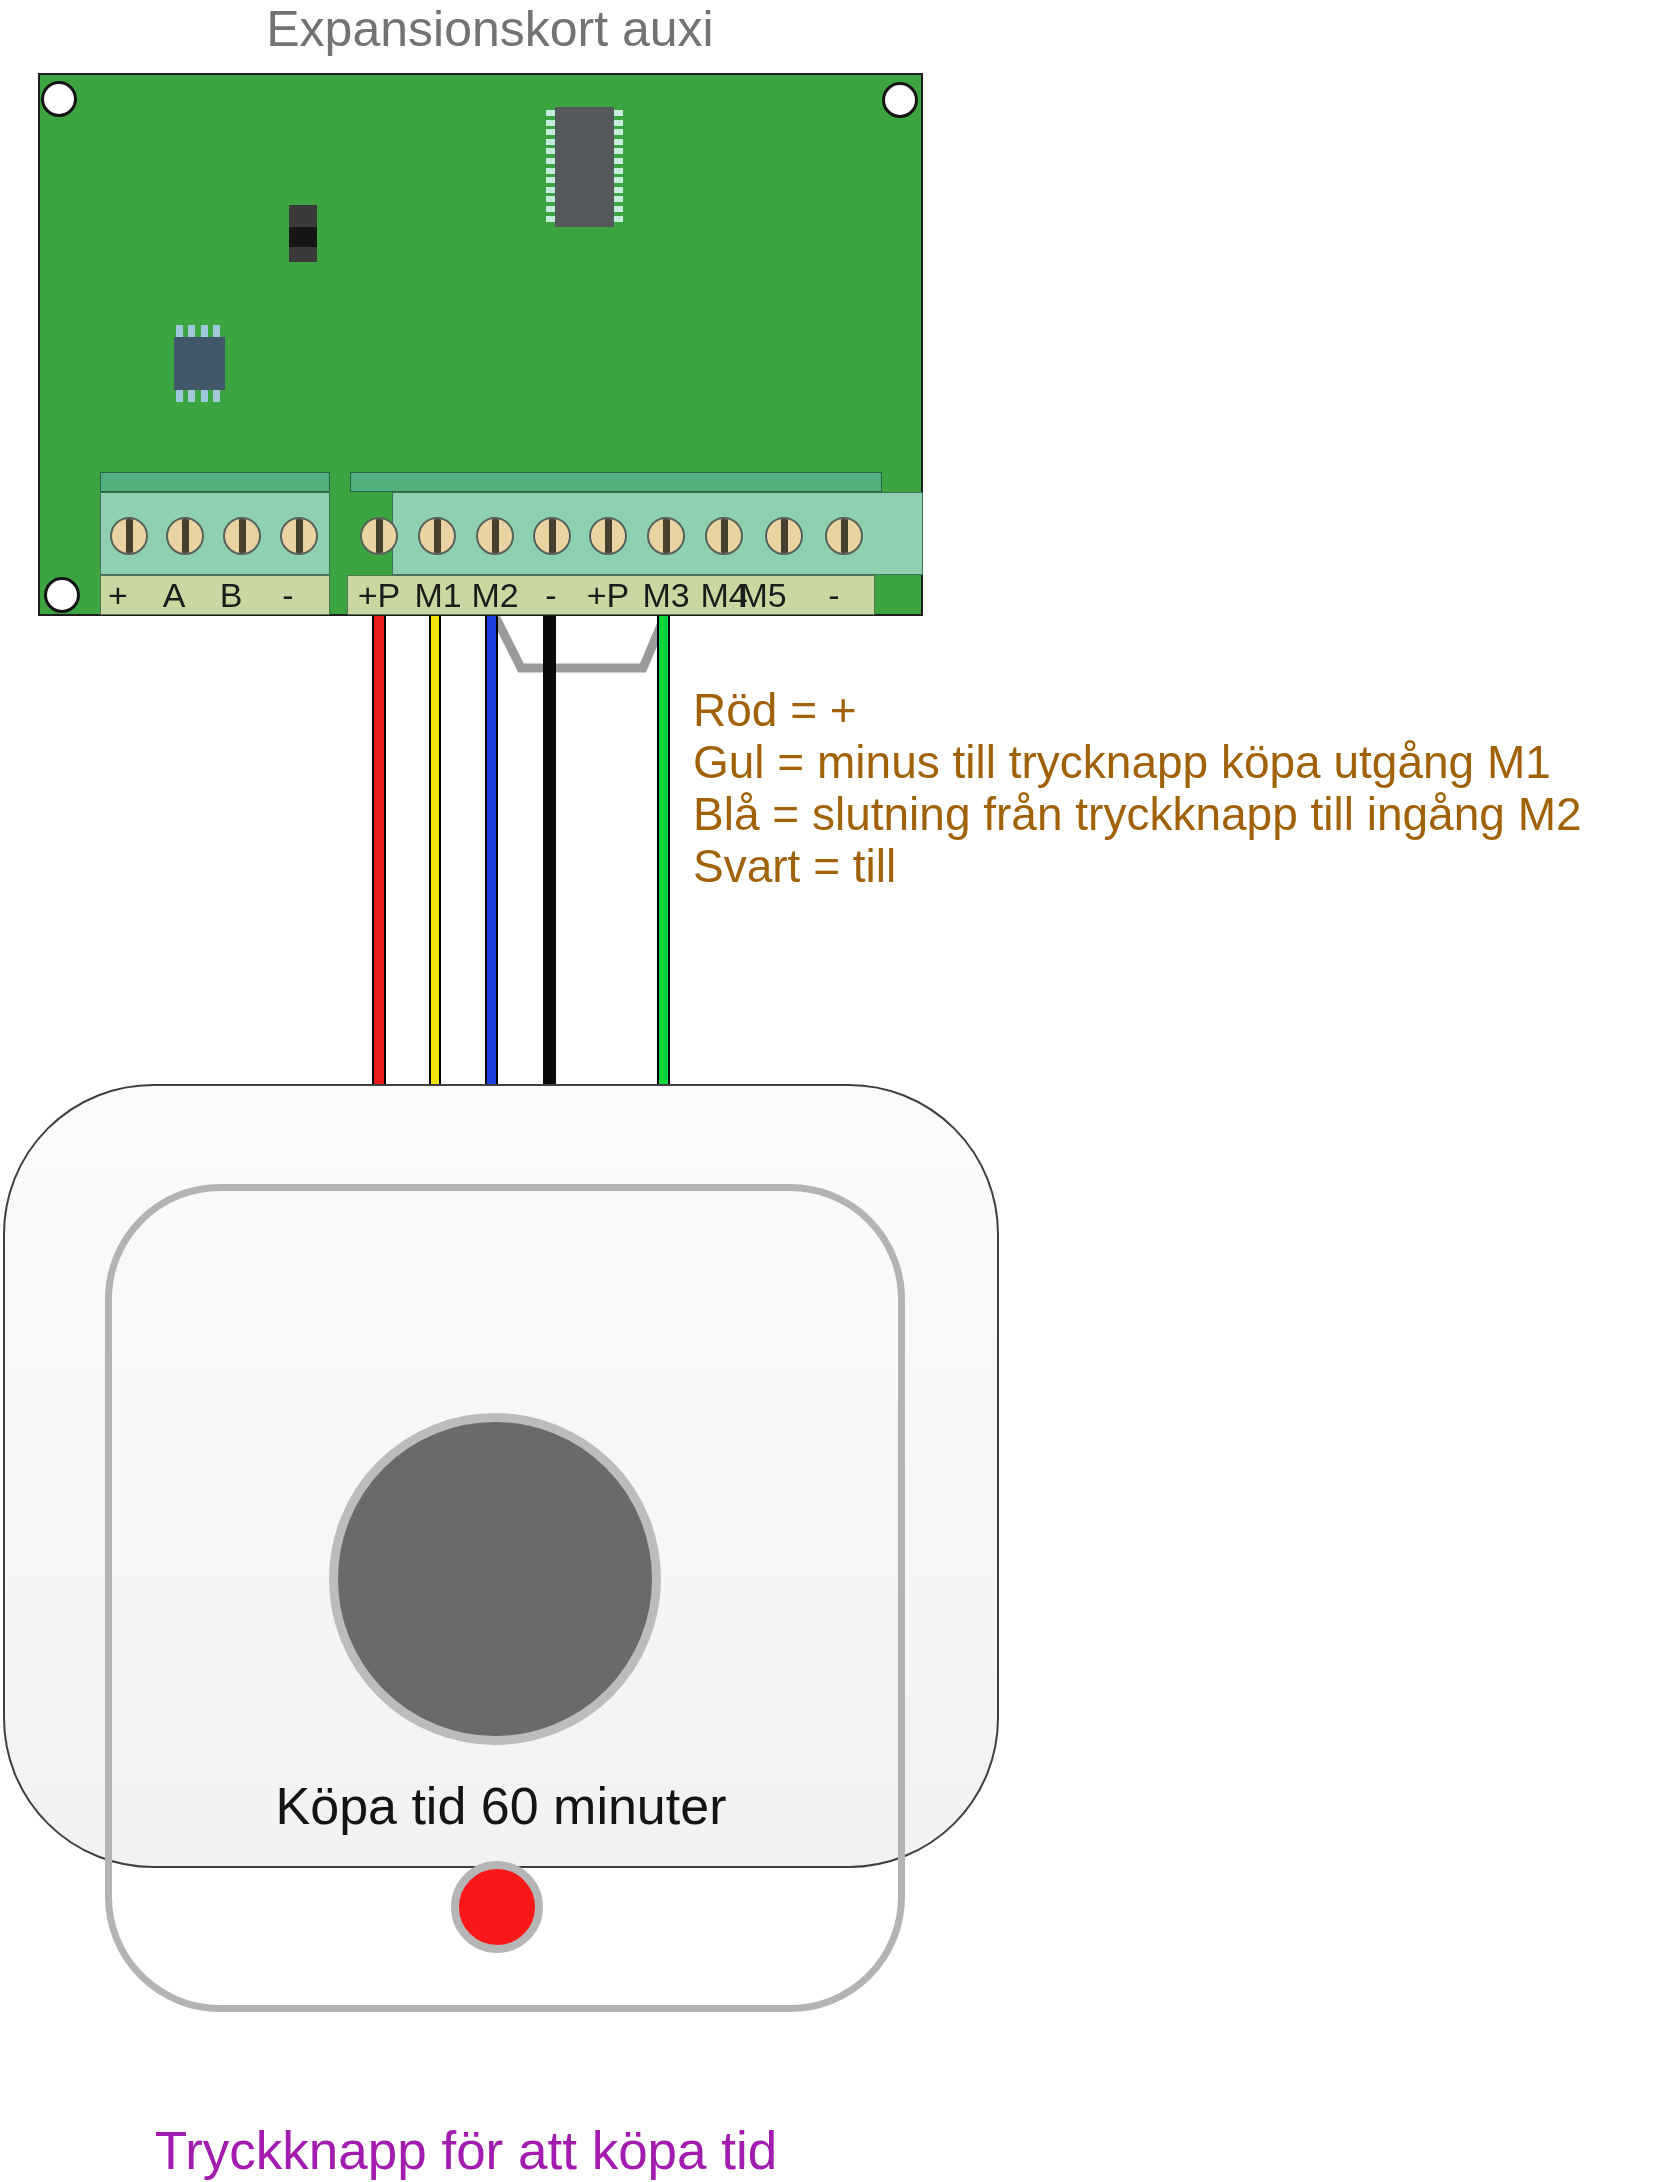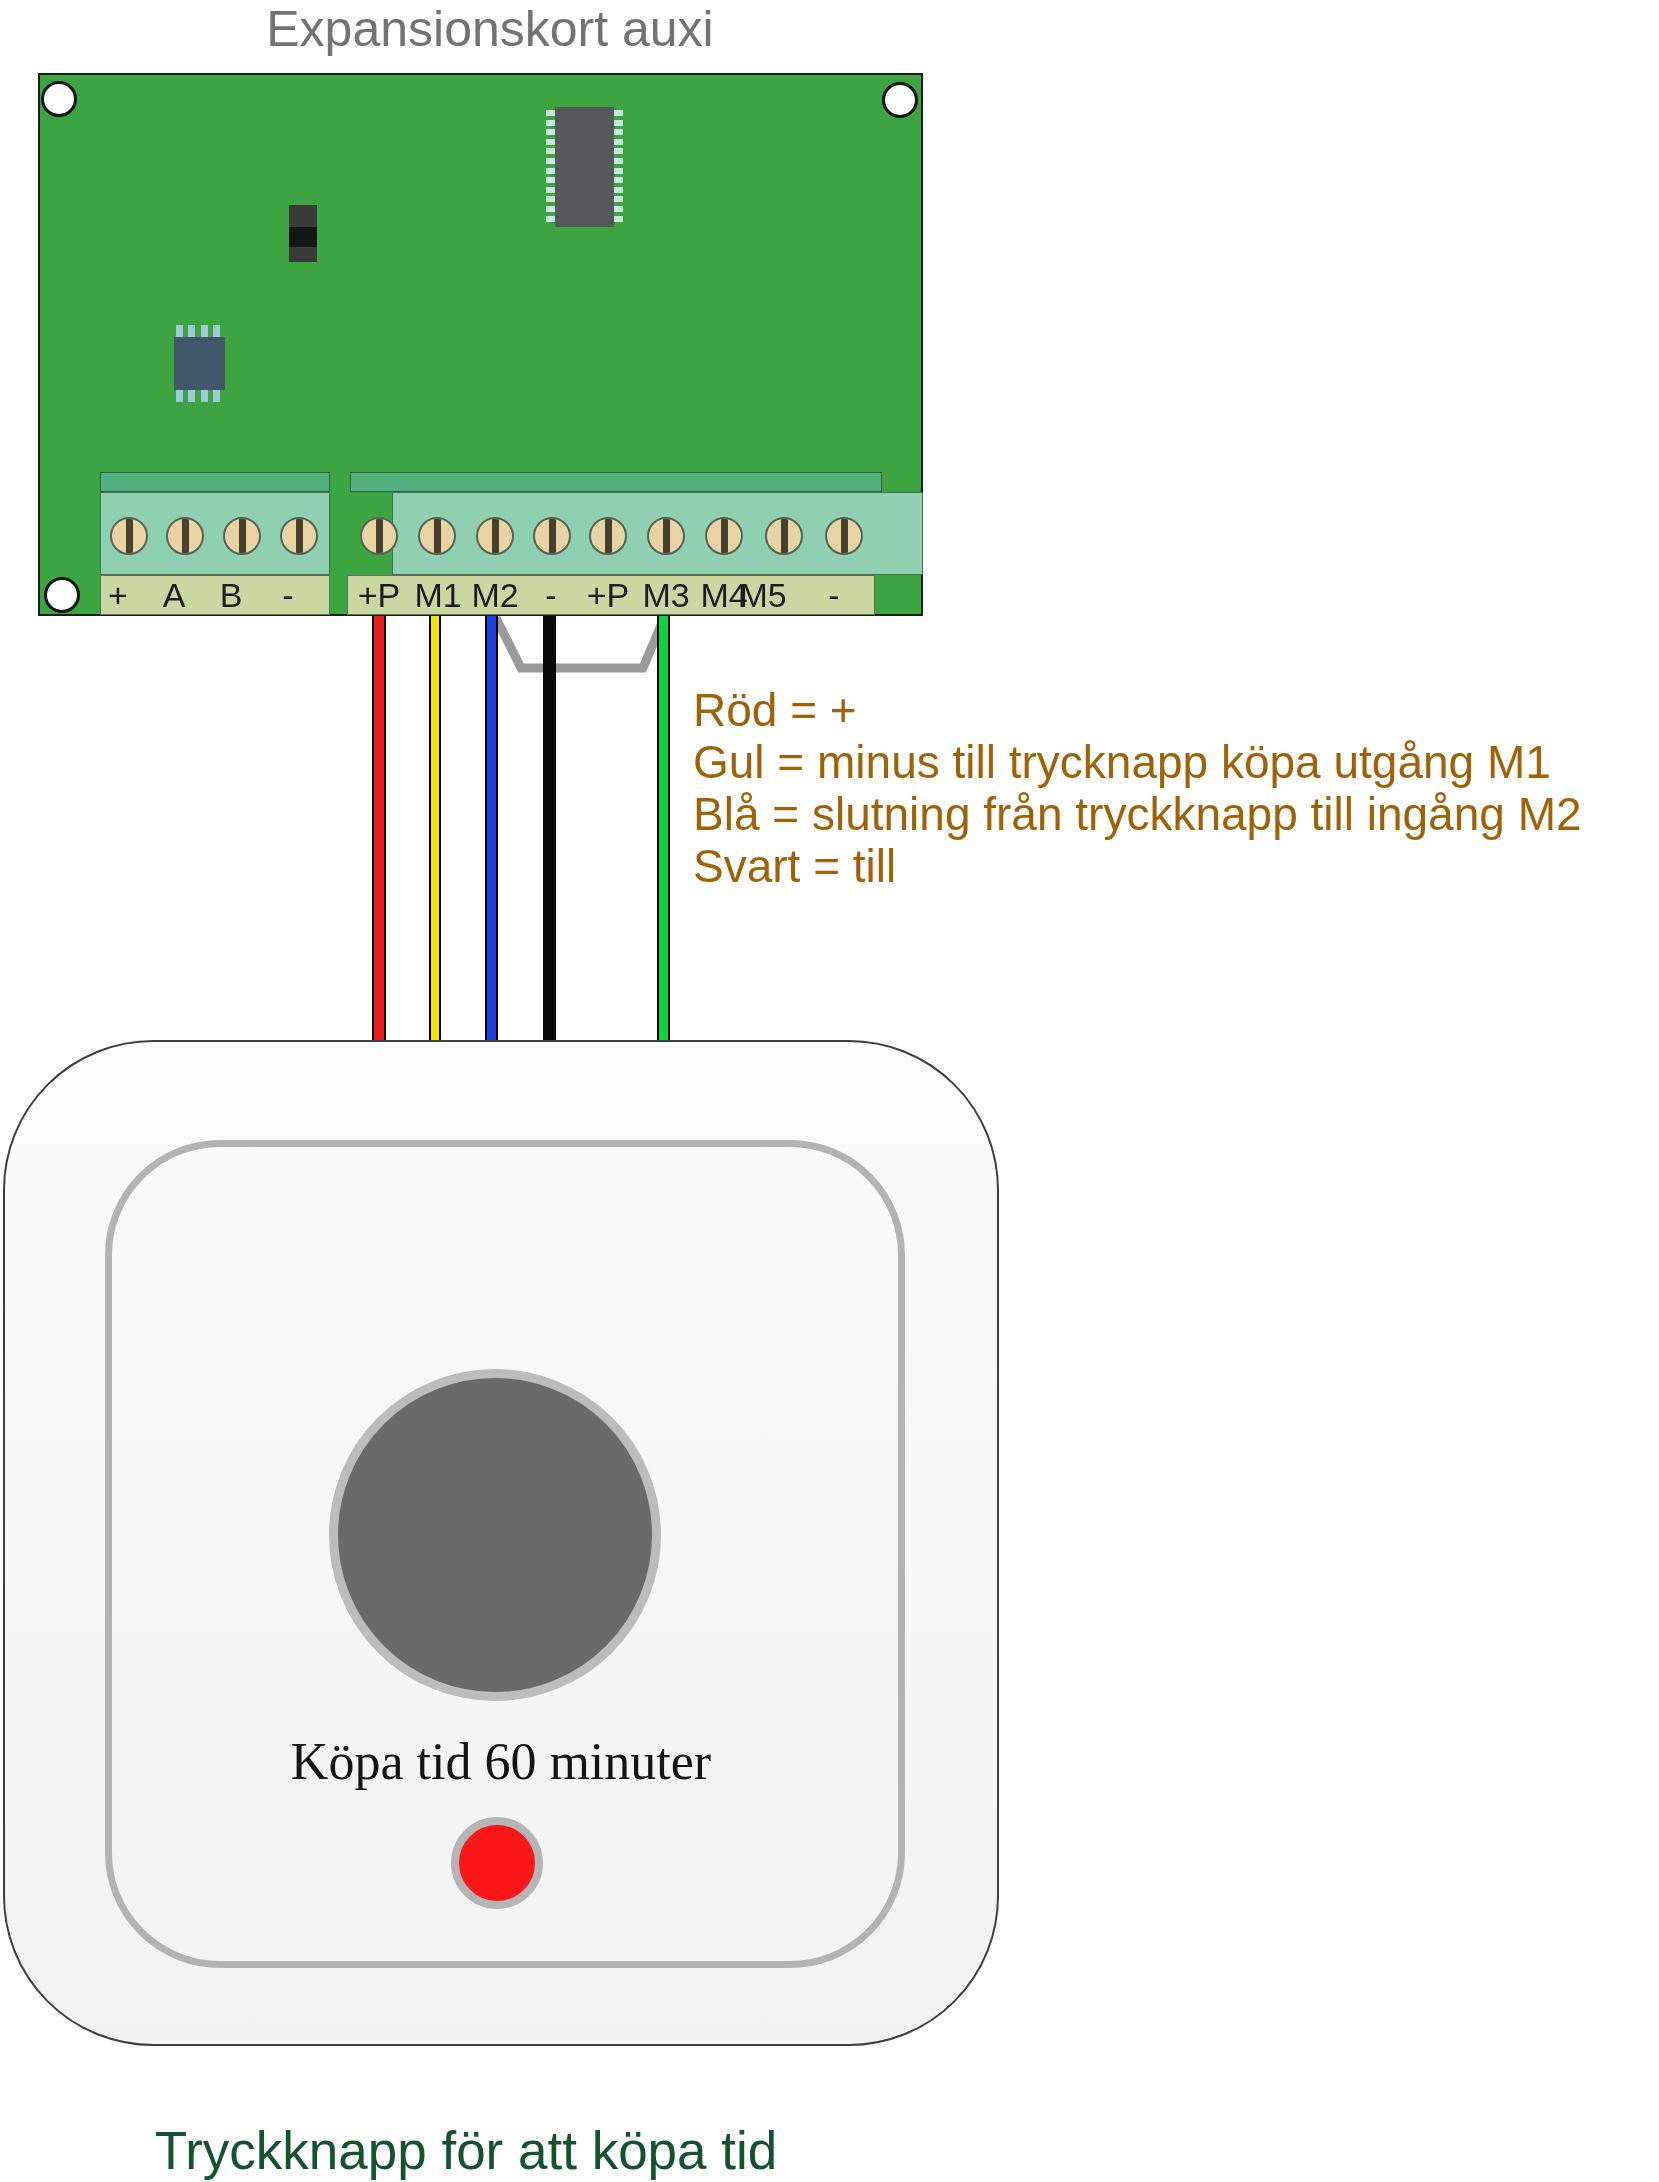--- a/index.html
+++ b/index.html
@@ -55,34 +55,34 @@
   .w-blue{left:485px;width:13px;background:#1e3fe0;}
   .w-black{left:543px;width:13px;background:#0a0a0a;border:none;}
   .w-green{left:657px;width:13px;background:#0bd53c;}
 
   .bracket-svg{position:absolute;left:480px;top:608px;}
 
   .legend{position:absolute;left:693px;top:684px;font-size:46px;line-height:52px;
           color:#a16207;white-space:nowrap;}
 
   
-  .device{position:absolute;left:3px;top:1040px;width:996px;height:1006px;
+  .device{position:absolute;left:3px;top:1084px;width:996px;height:784px;
           border:2px solid #3f3f3f;border-radius:150px;box-sizing:border-box;
-          background:linear-gradient(#fbfbfb,#f2f2f2);font-family:Liberation Serif, serif;}
+          background:linear-gradient(#fbfbfb,#f2f2f2);}
   .device-inner{position:absolute;left:100px;top:98px;width:800px;height:828px;
           border:7px solid #b3b3b3;border-radius:115px;box-sizing:border-box;}
   .button-circle{position:absolute;left:324px;top:327px;width:332px;height:332px;
           border-radius:50%;background:#6a6a6a;border:9px solid #bcbcbc;box-sizing:border-box;}
   .button-label{position:absolute;left:0;top:690px;width:100%;text-align:center;
           font-size:52px;color:#141414;}
   .led{position:absolute;left:446px;top:775px;width:92px;height:92px;border-radius:50%;
           background:#fa1717;border:8px solid #b5b5b5;box-sizing:border-box;}
 
   .caption{position:absolute;left:106px;top:2120px;width:720px;text-align:center;
-           font-size:53px;color:#14532d;}
+           font-size:53px;color:#a21caf;}
 </style>
 </head>
 <body>
 
 <div class="stage">
 
   <div class="title">Expansionskort auxi</div>
 
   <div class="pcb" style="background-color: rgb(60, 164, 65);">
     <div class="hole hole-tl"></div>

